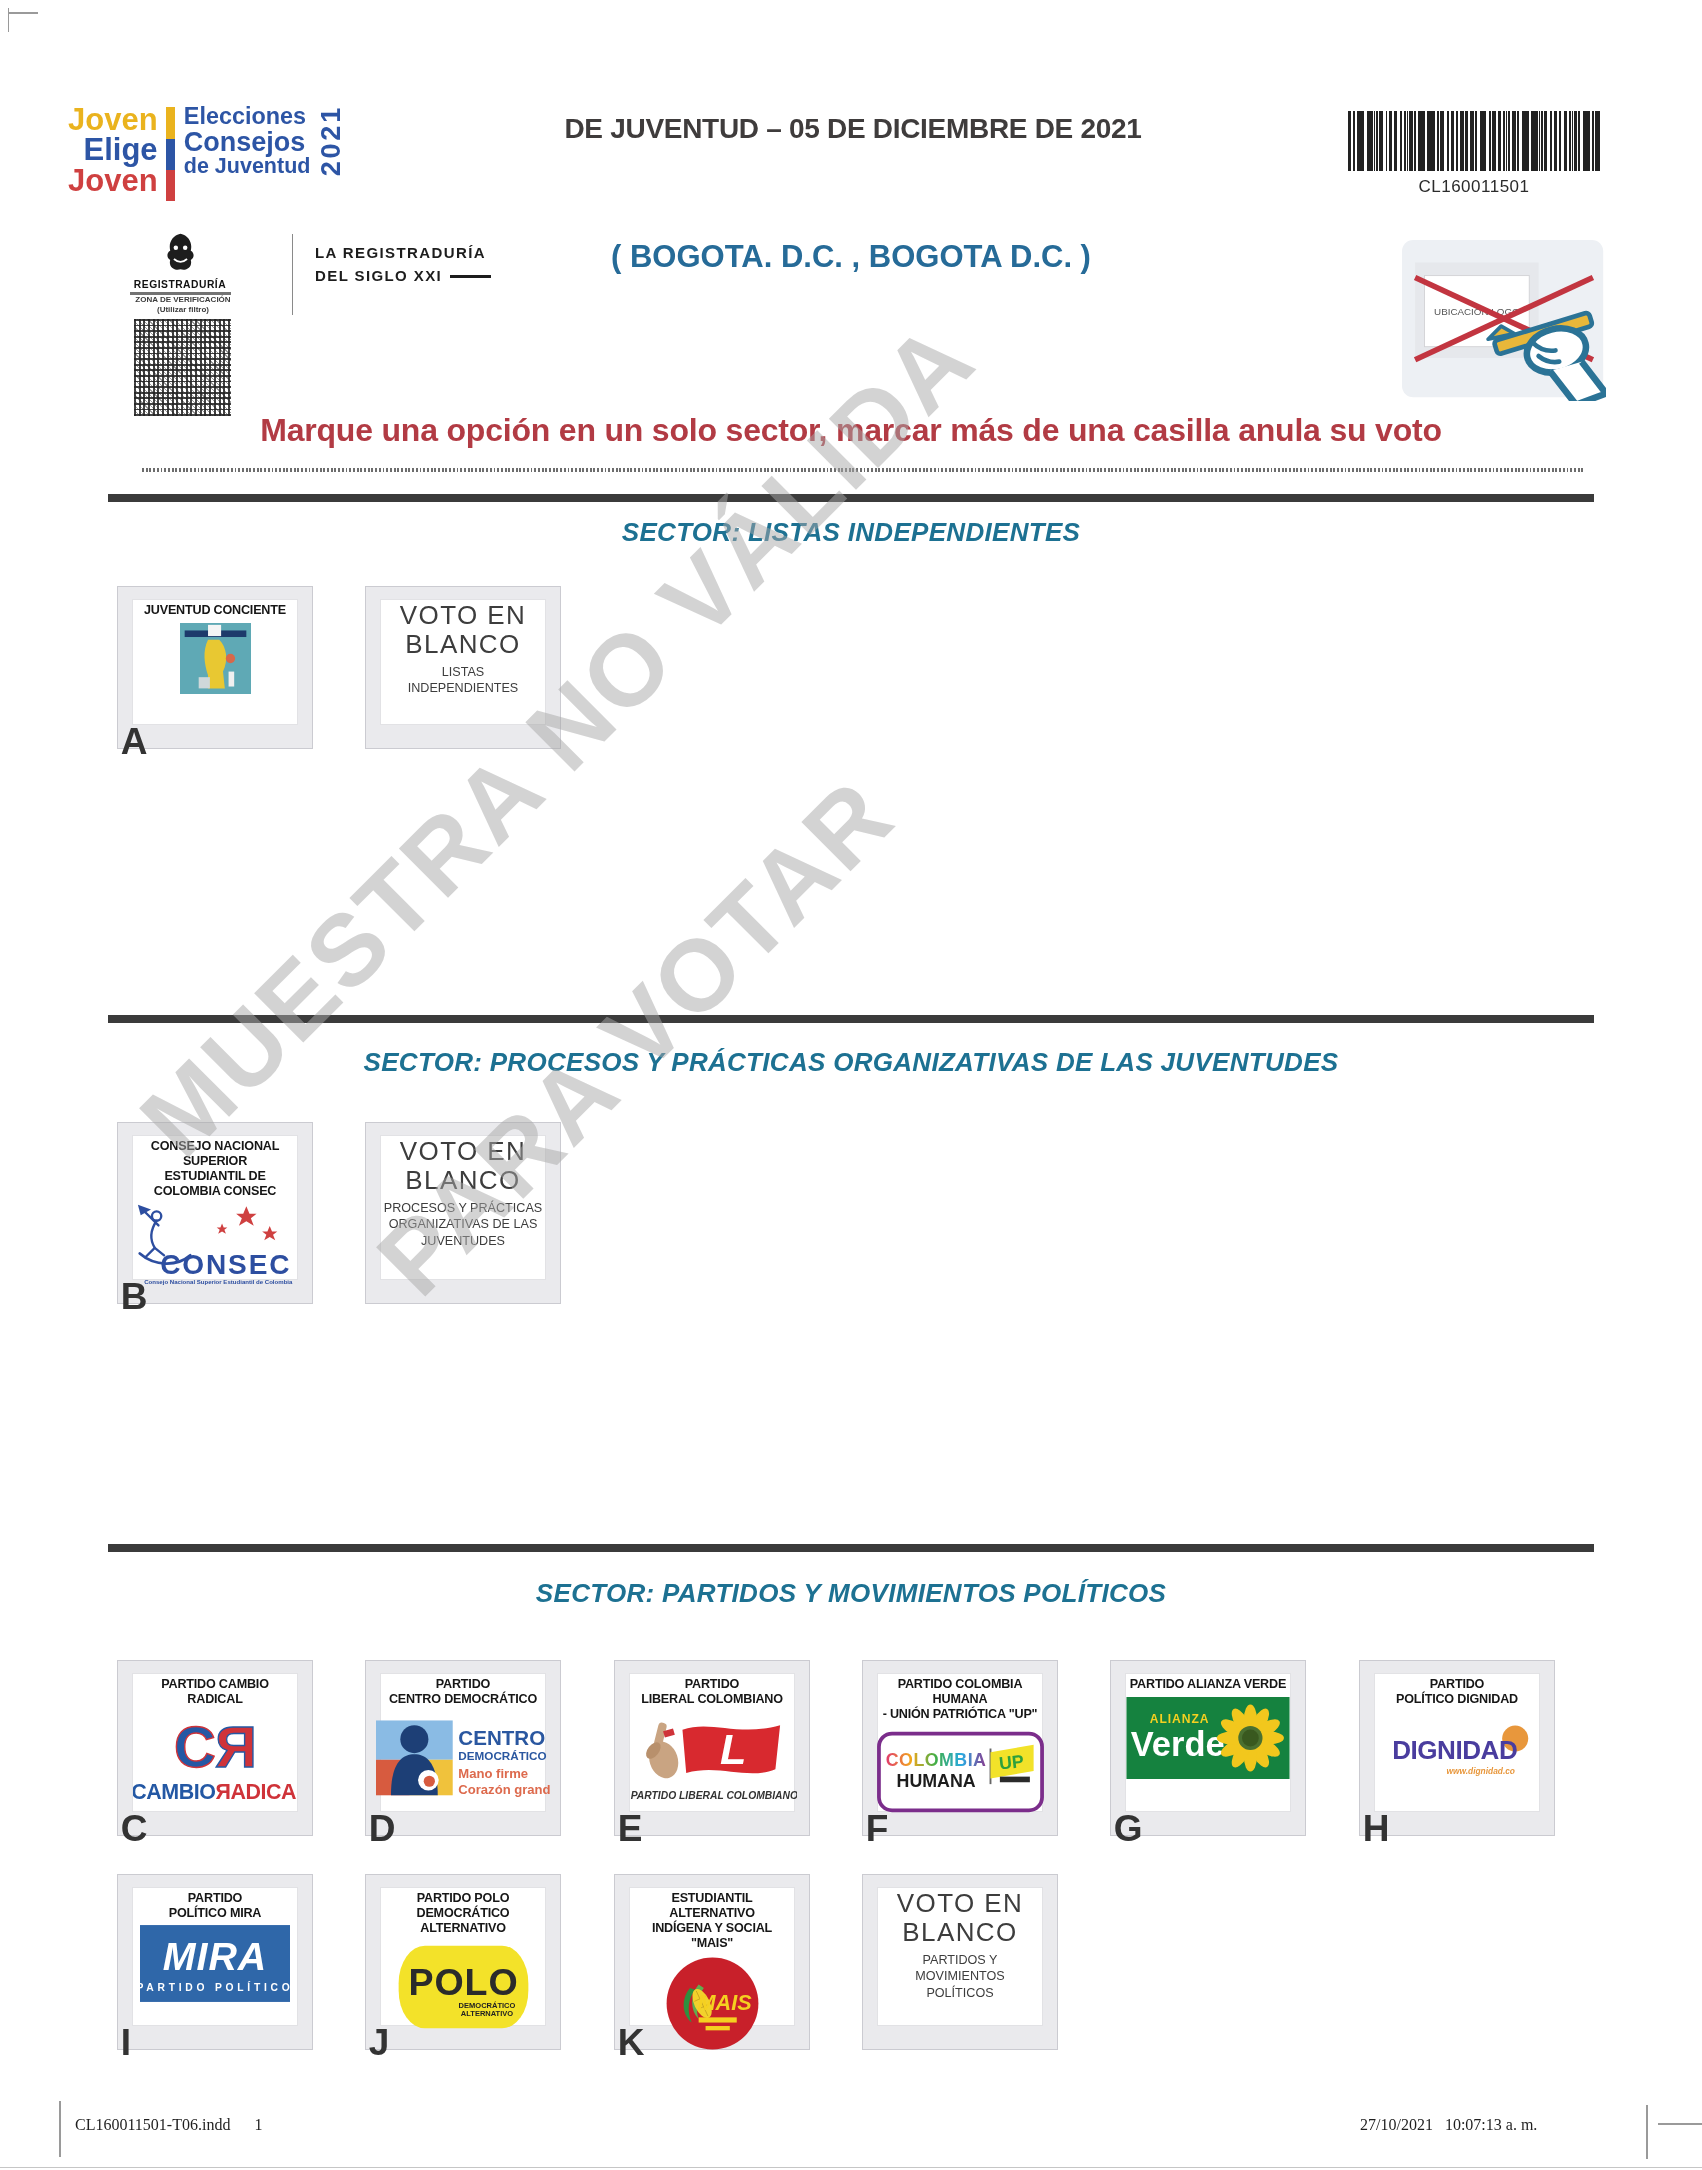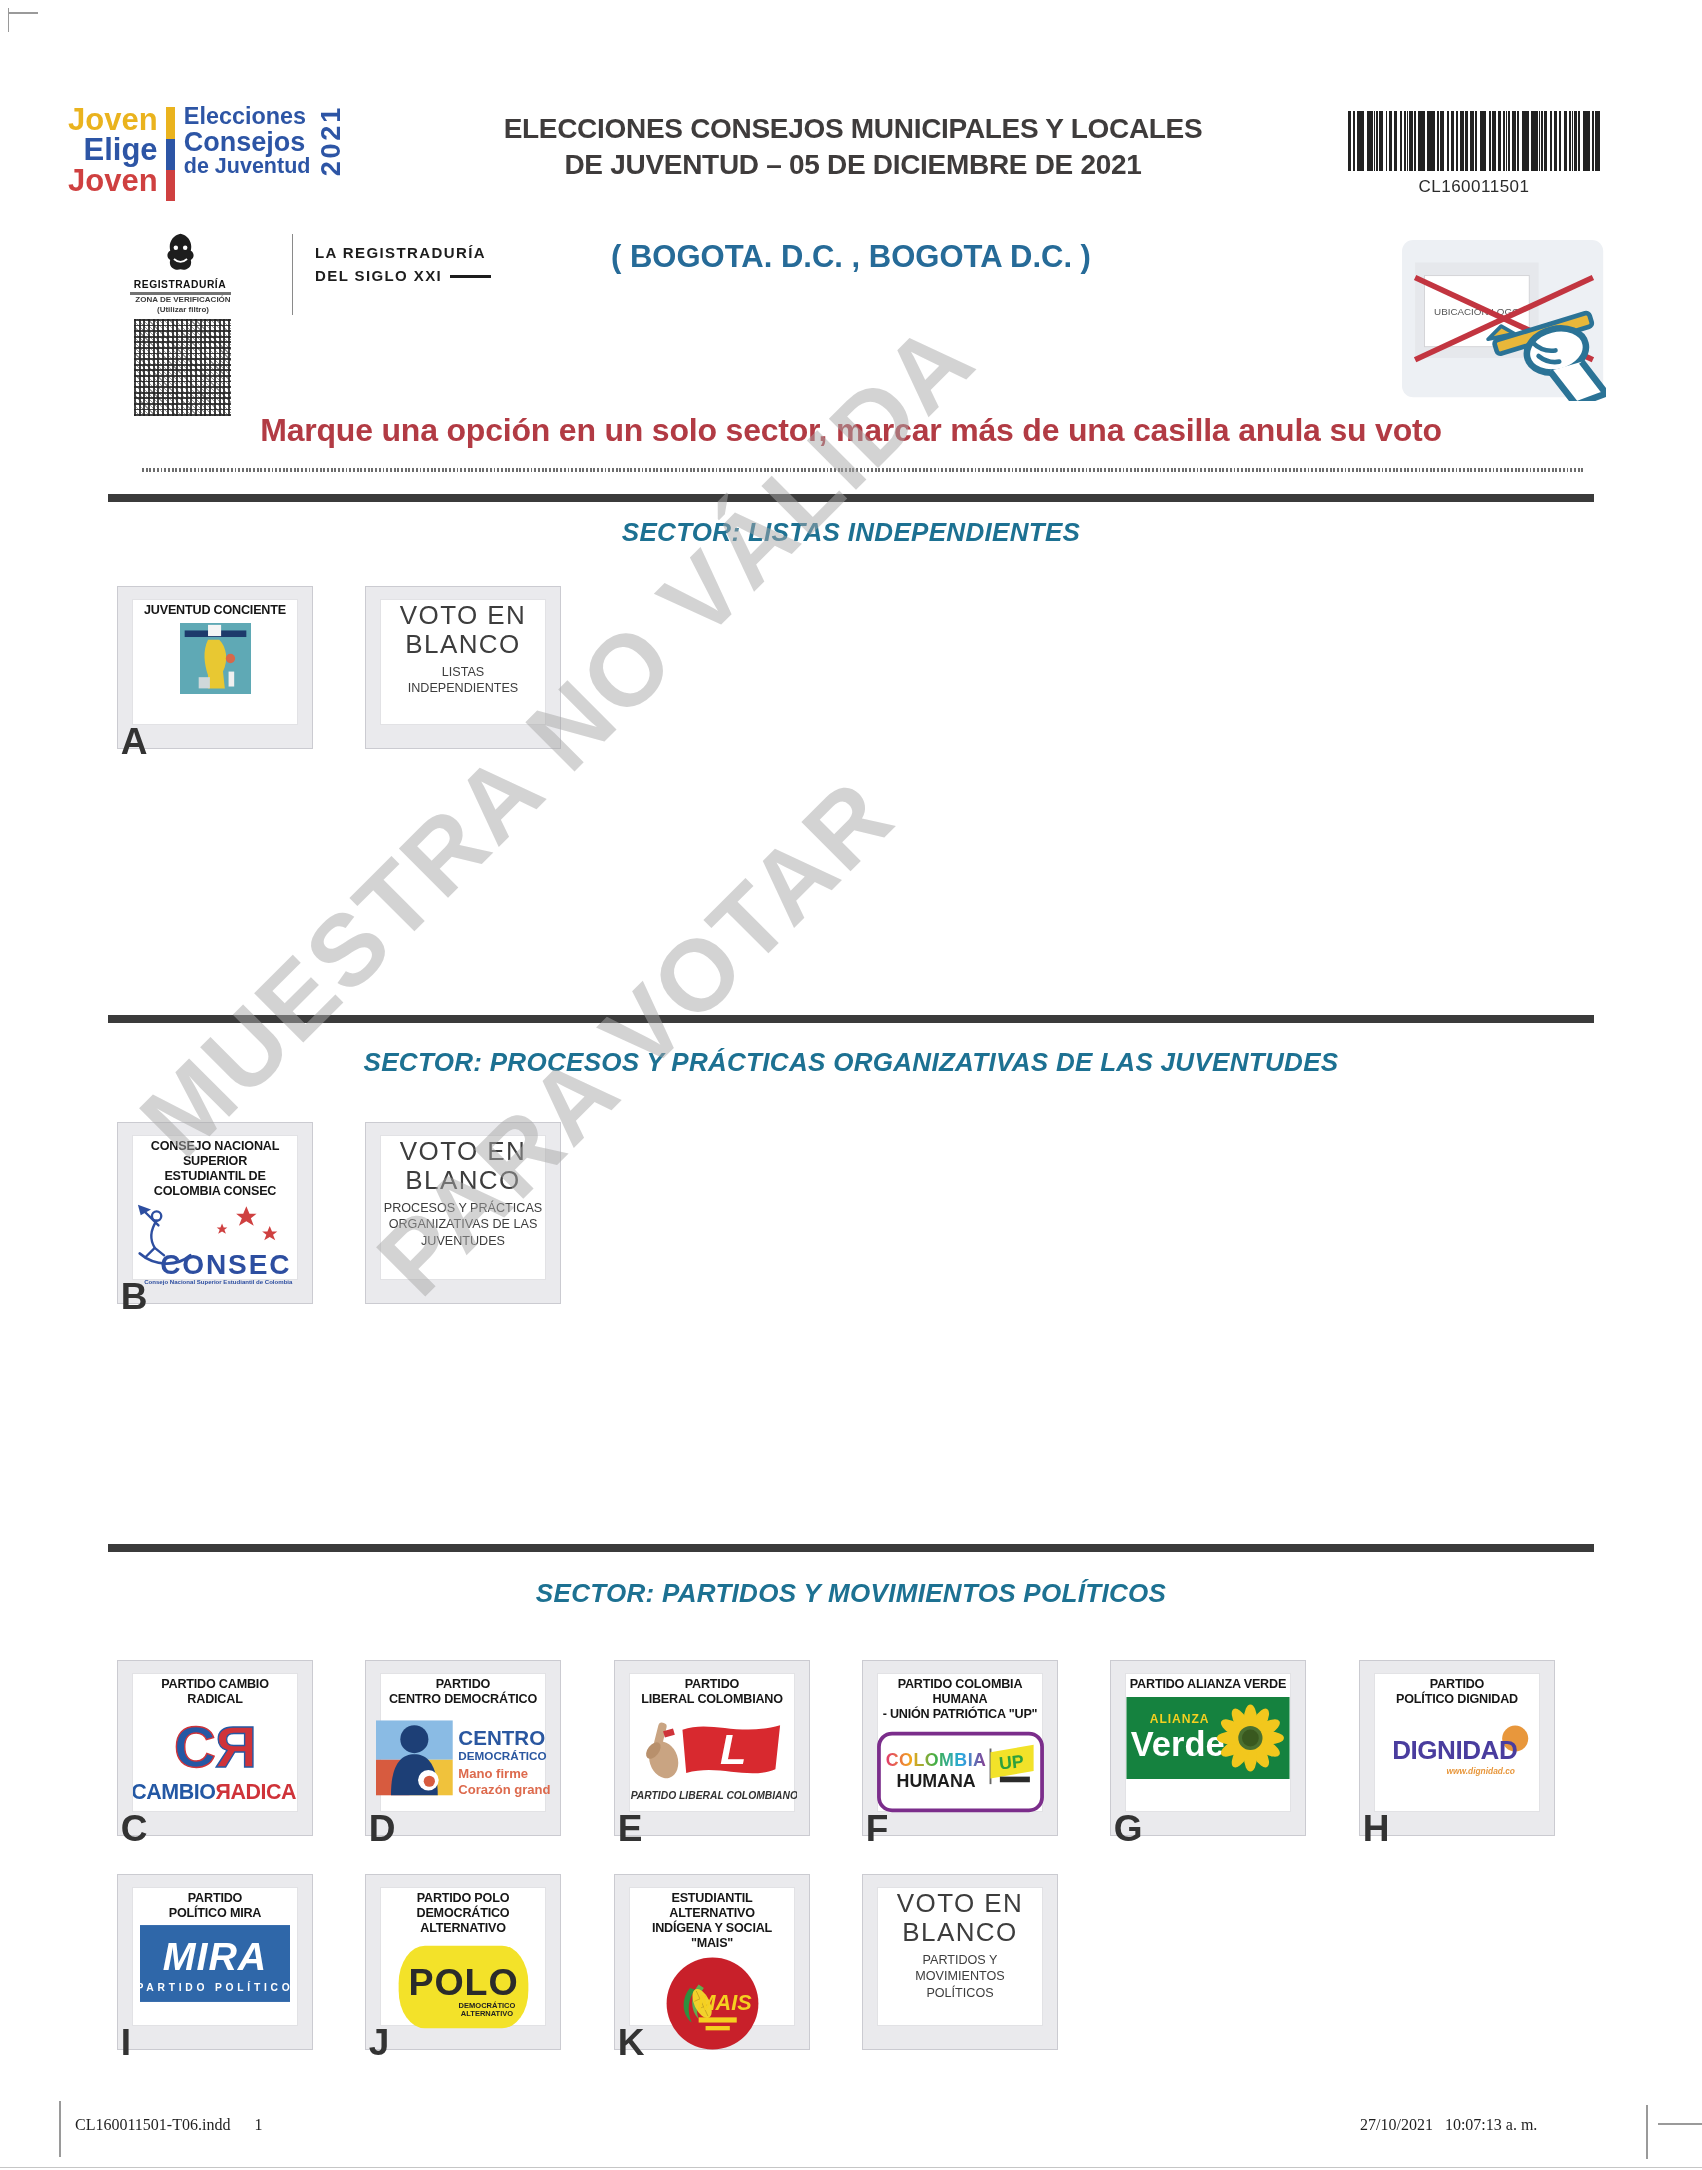--- a/index.html
+++ b/index.html
@@ -121,22 +121,20 @@
     <div class="reg-title">REGISTRADURÍA</div>
     <div class="reg-subbar"></div>
   </div>
   <div class="abs reg-divider"></div>
   <div class="abs reg-slogan">
     <div>LA REGISTRADURÍA</div>
     <div><span>DEL SIGLO XXI</span><span class="slogan-dash"></span></div>
   </div>
 
   <div class="abs header-title">
-    <div><b>ELECCIONES</b>
-      <span>CONSEJOS MUNICIPALES Y LOCALES</span></div>
     <div>DE JUVENTUD – 05 DE DICIEMBRE DE 2021</div>
   </div>
 
   <div class="abs barcode">
     <div class="barcode-stripes"></div>
     <div class="barcode-label">CL160011501</div>
   </div>
 
   <div class="abs qr-caption">
     <div>ZONA DE VERIFICACIÓN</div>

